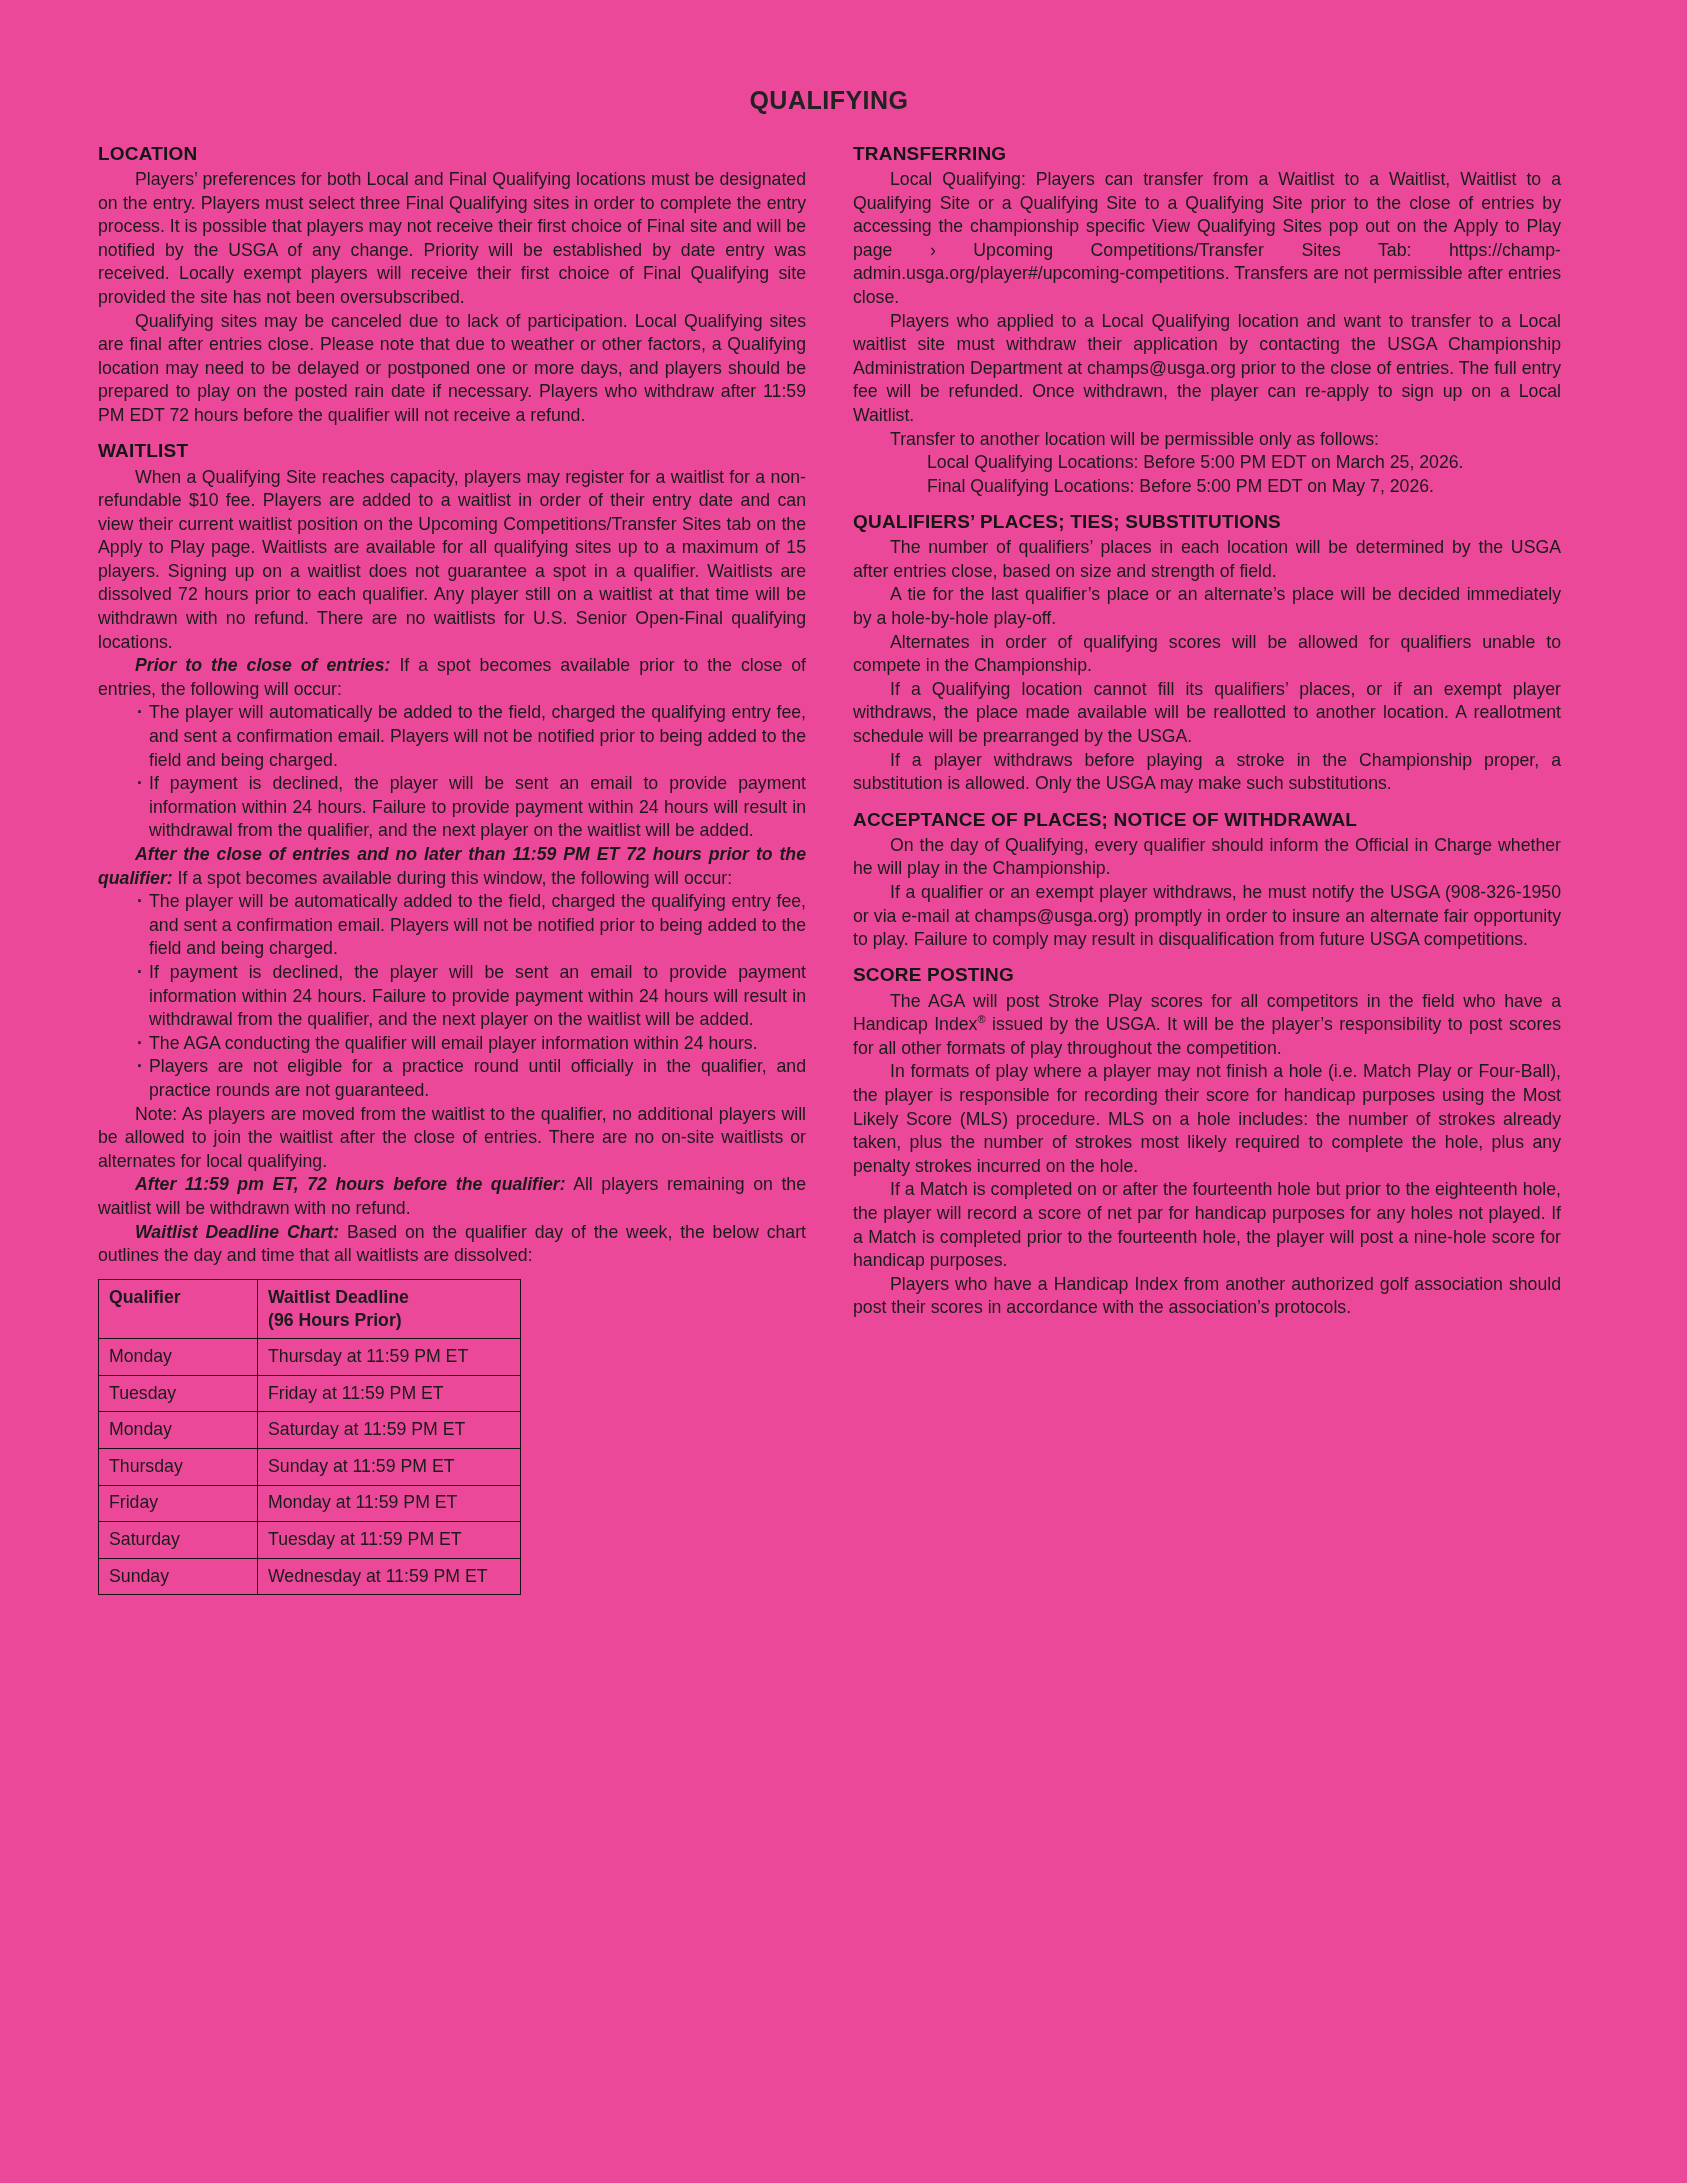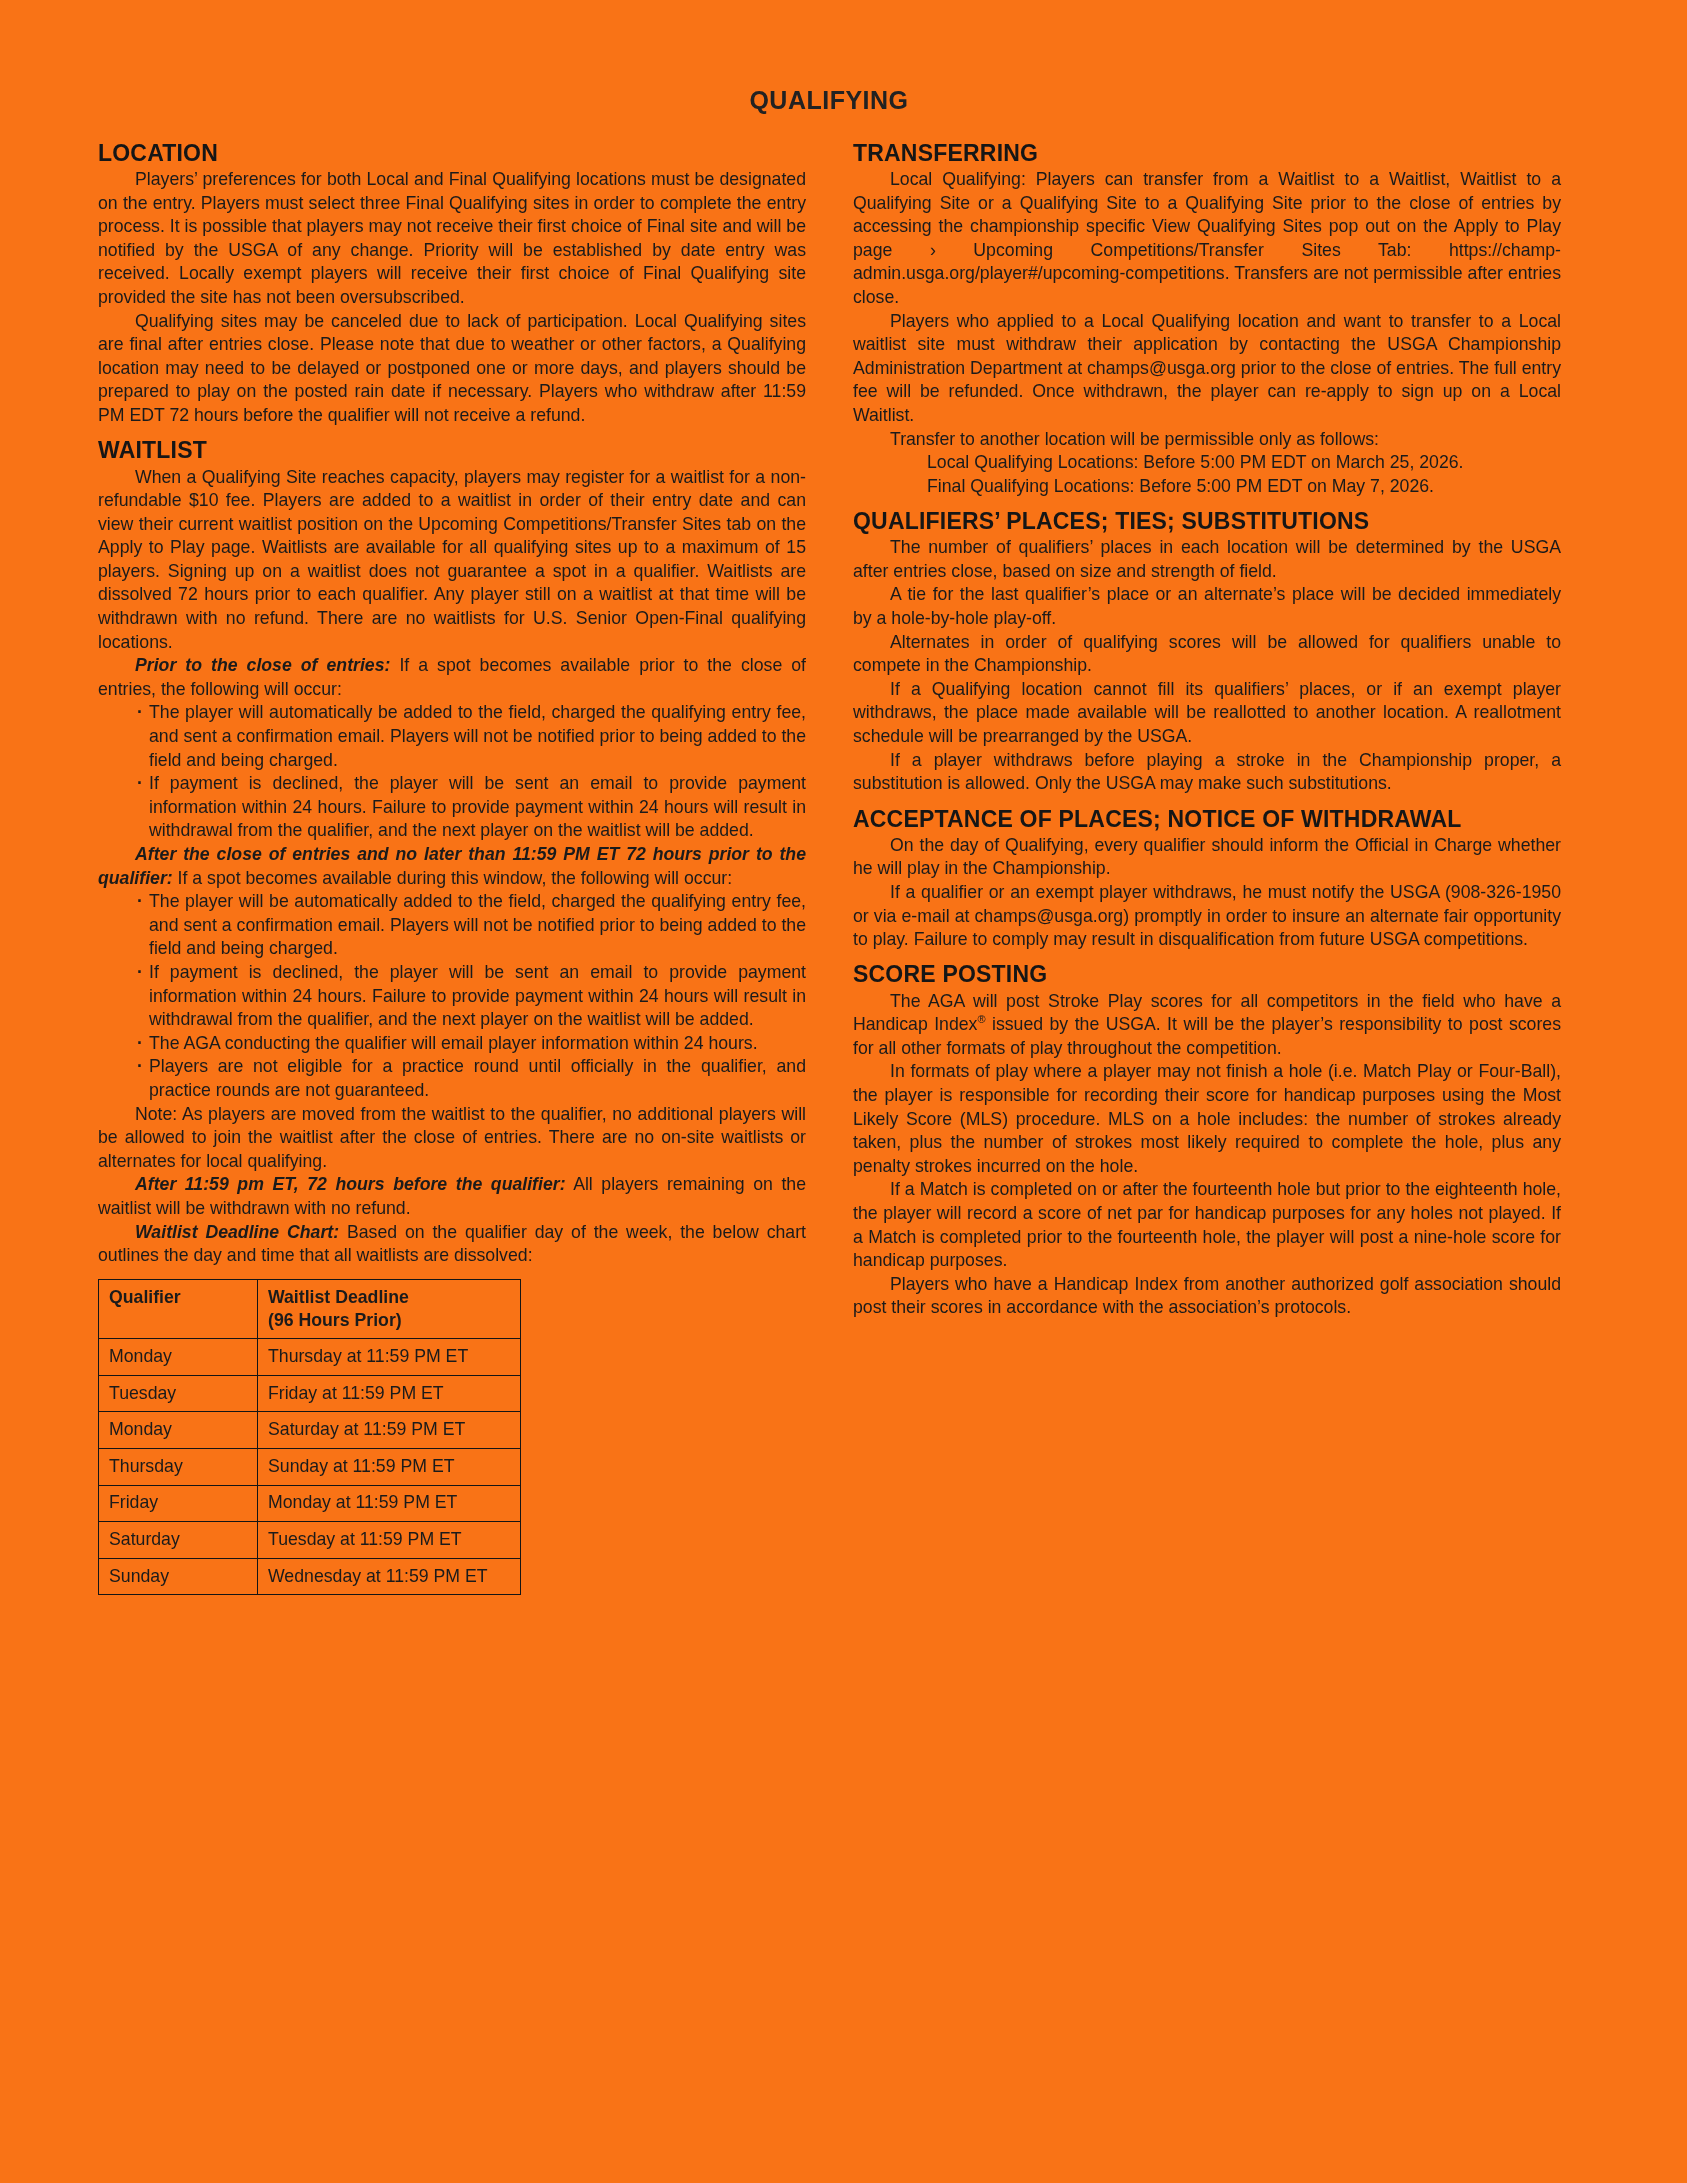--- a/index.html
+++ b/index.html
@@ -8,40 +8,40 @@
     width: 1687px;
     height: 2183px;
     font-family: "Liberation Sans", "DejaVu Sans", sans-serif;
     color: #1b1b1b;
   }
   .page {
     width: 1687px;
     height: 2183px;
     padding: 86px 127px 0 98px;
     overflow: hidden;
-    background: #f97316;
+    background: #ec4899;
   }
   .doc-title {
     text-align: center;
     font-size: 25px;
     font-weight: 700;
     letter-spacing: 0.5px;
     color: #222;
     margin-bottom: 27px;
   }
   .columns { display: flex; gap: 47px; }
   .col {
     width: 708px;
     flex: 0 0 708px;
     font-size: 17.7px;
     line-height: 23.6px;
     text-align: justify;
   }
   h2.sec {
-    font-size: 23px;
+    font-size: 19px;
     font-weight: 700;
     letter-spacing: 0.2px;
     margin: 11.8px 0 2.5px 0;
     text-align: left;
     color: #161616;
   }
   .col h2.sec:first-child { margin-top: 0; }
   p.ind { text-indent: 37px; }
   p b { font-weight: 700; font-style: italic; }
   ul.bullets { list-style: none; }

